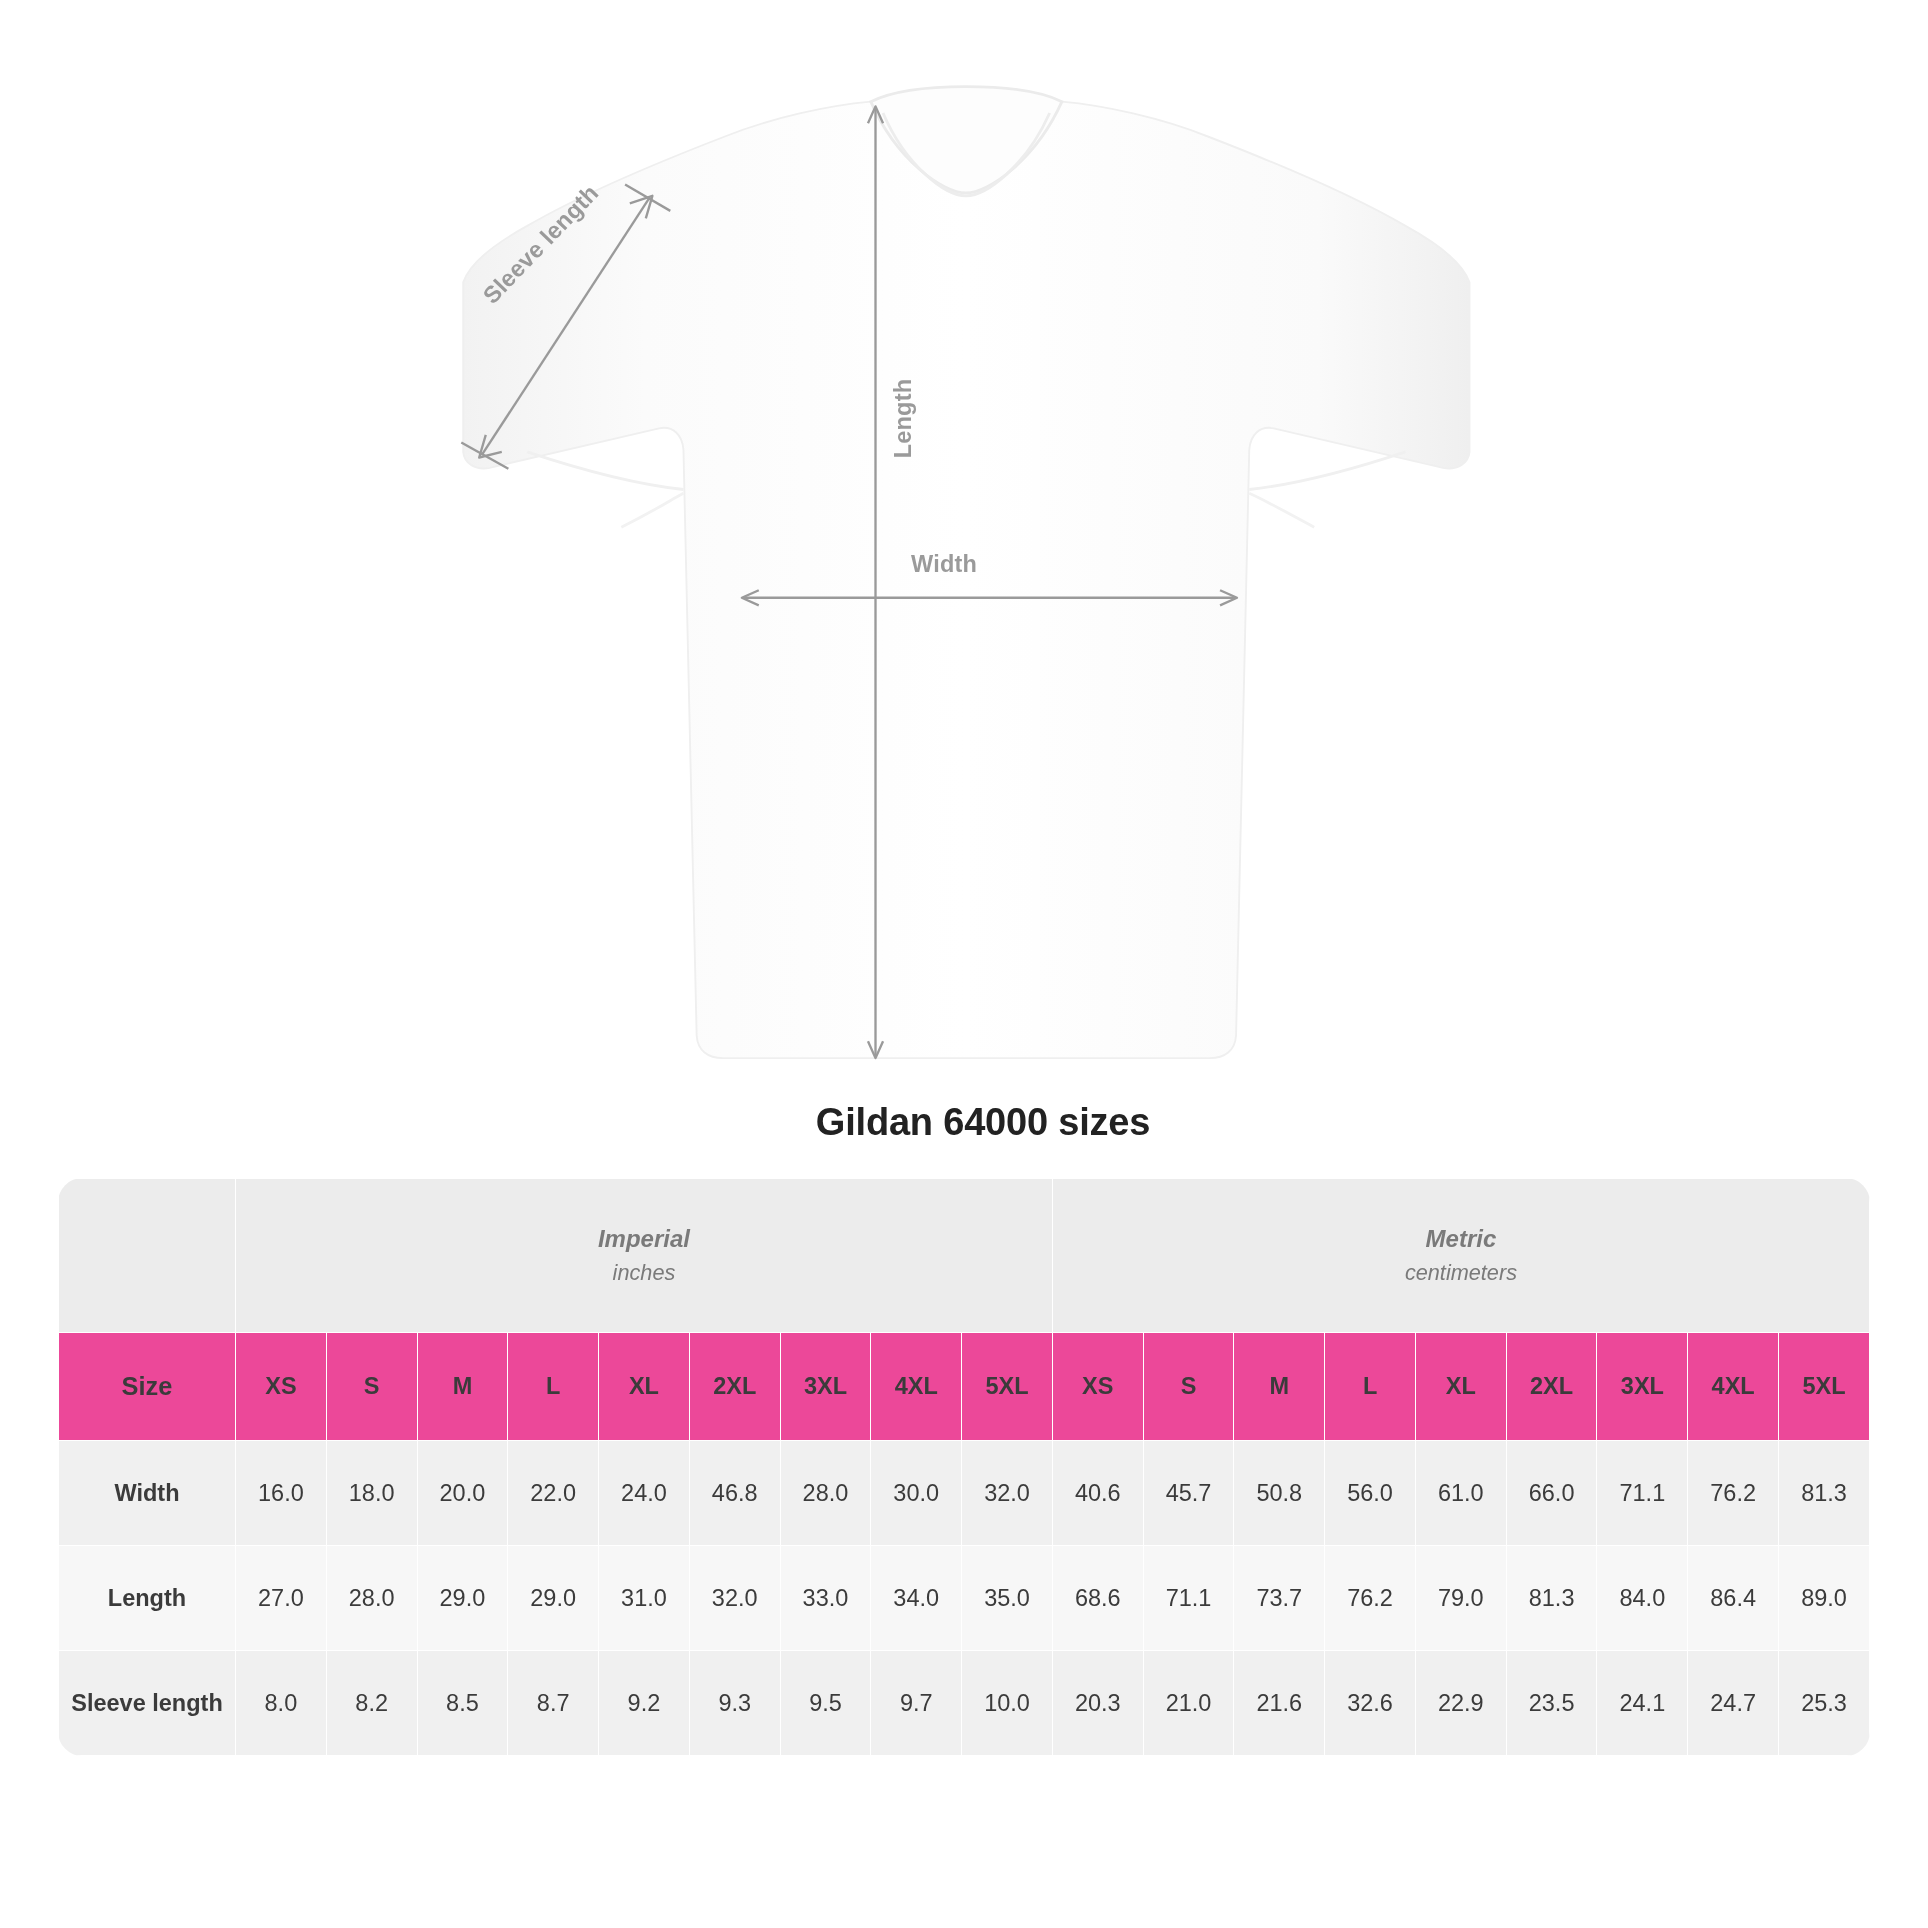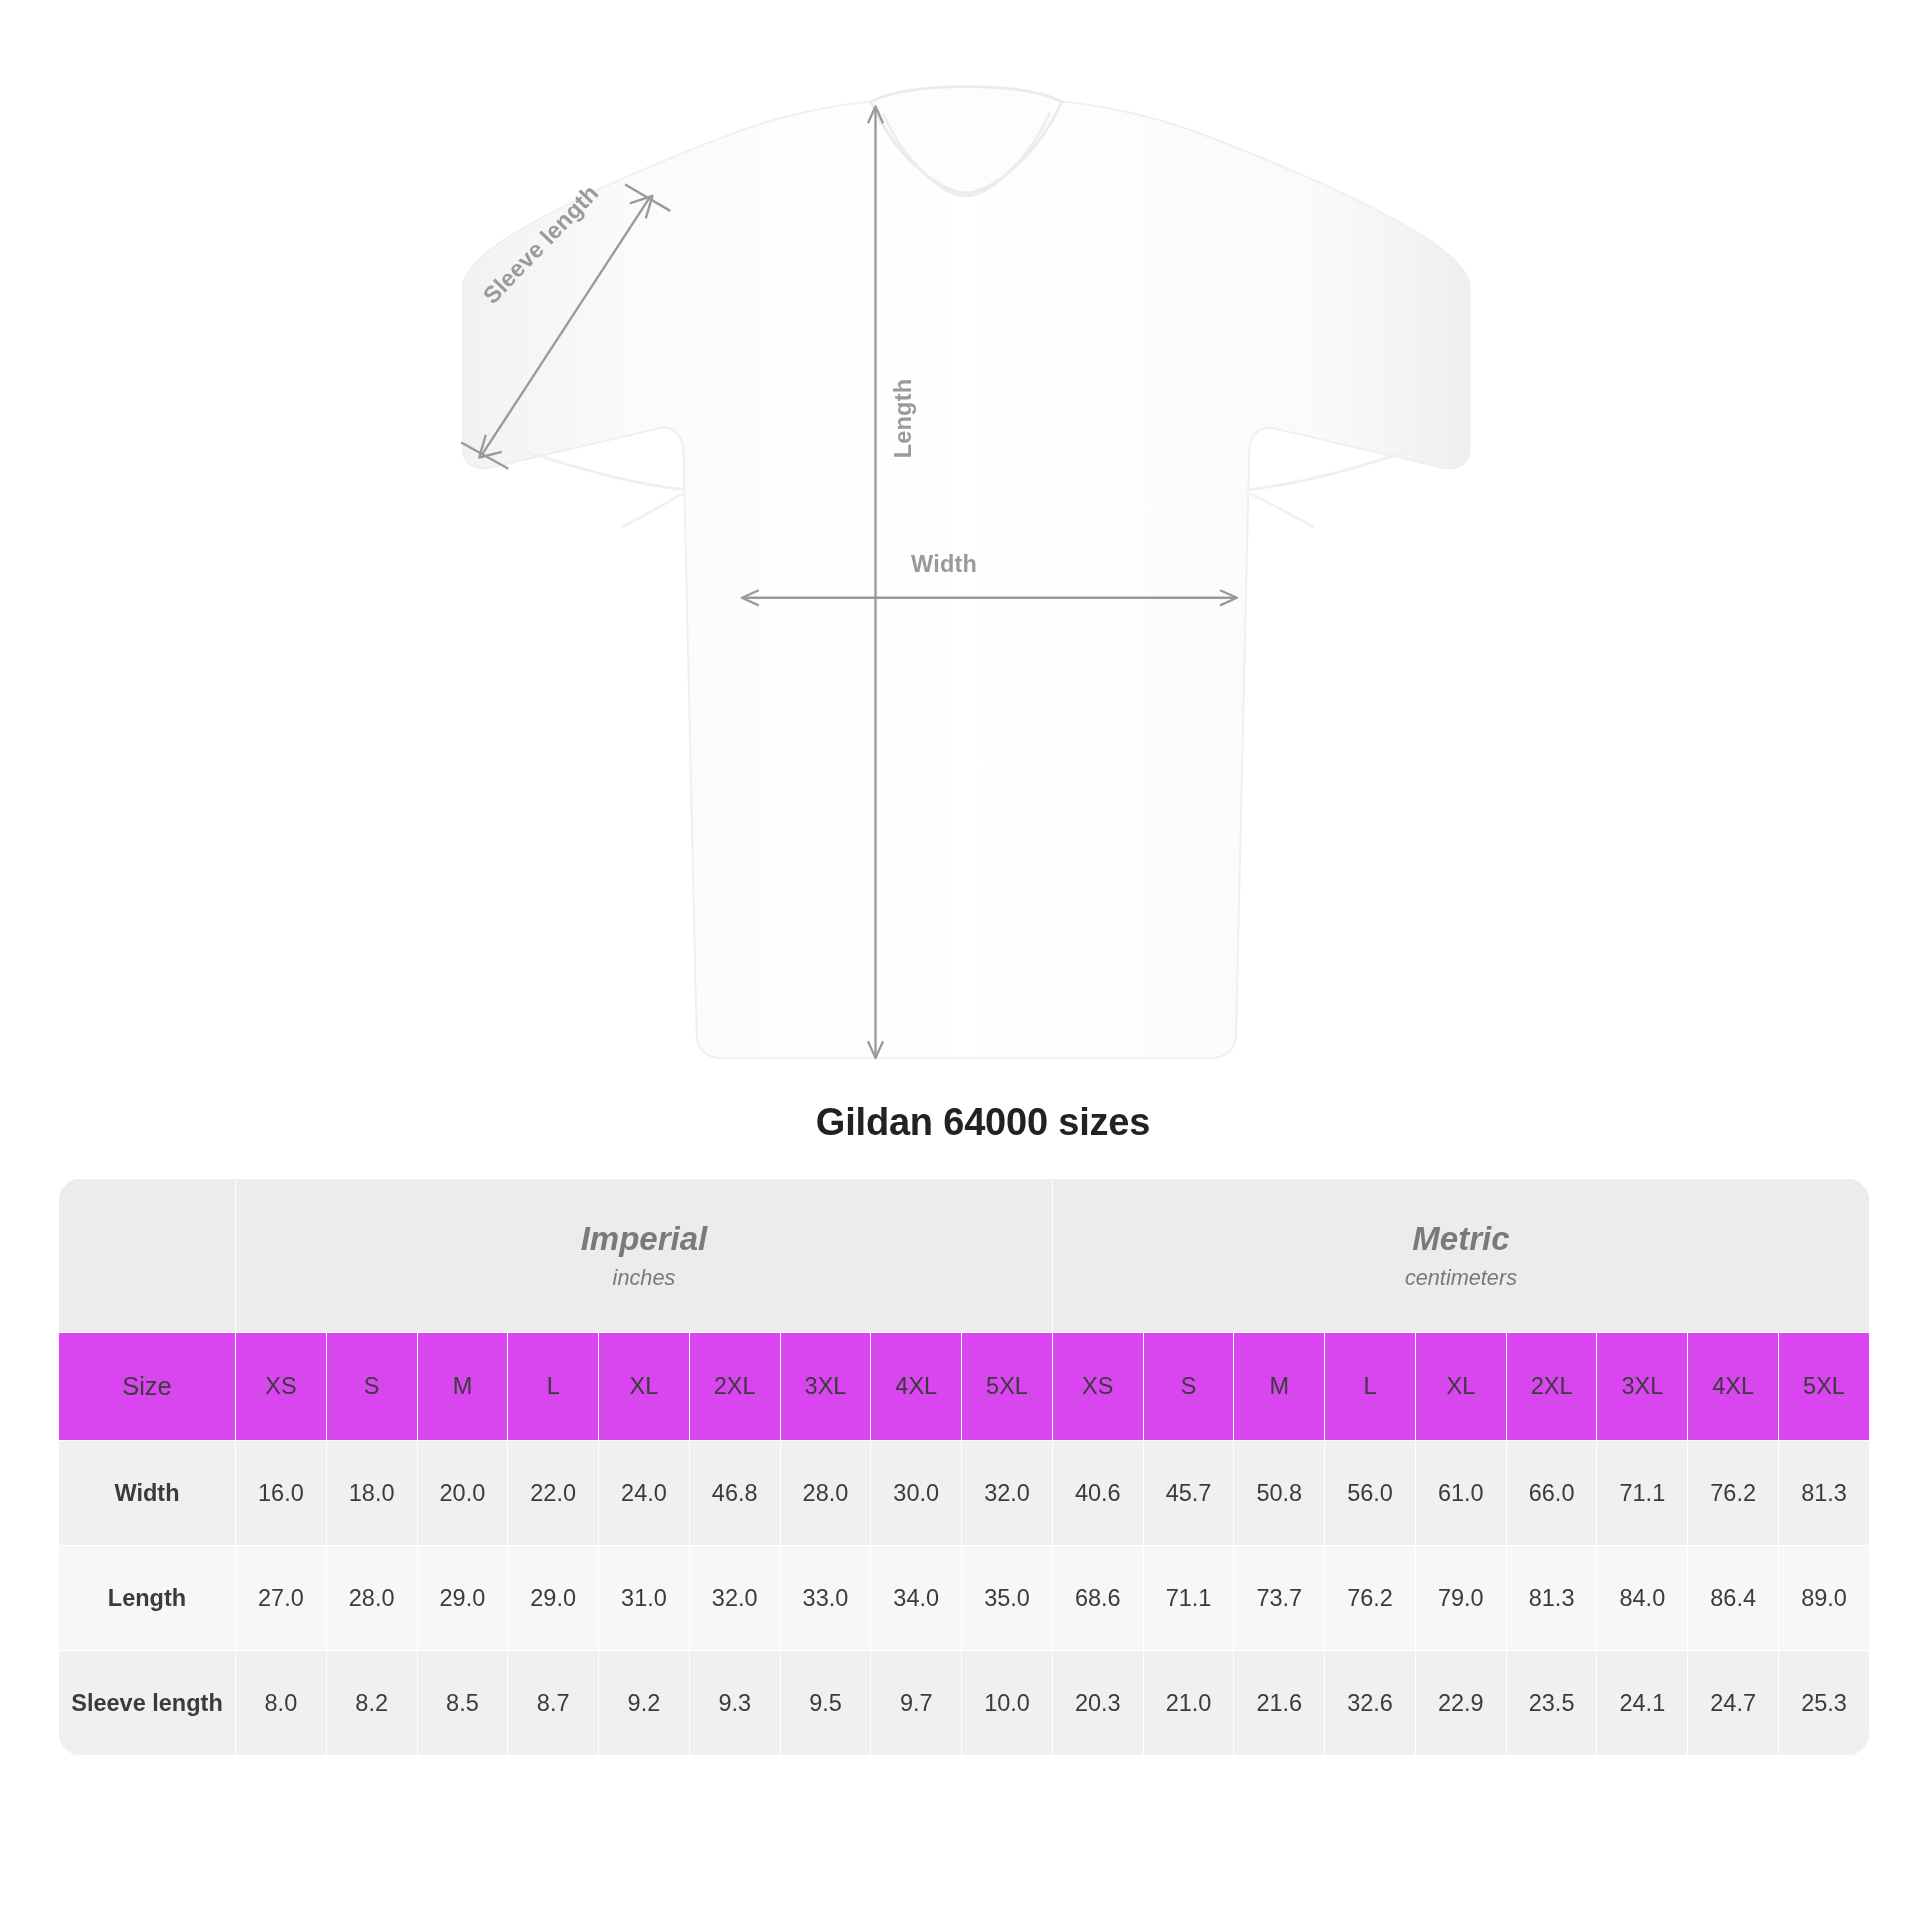--- a/index.html
+++ b/index.html
@@ -92,37 +92,37 @@
     font-size: 23.5px;
     color: #3b3b3b;
     border: 0.9px solid #ffffff;
   }
   .unit-header td {
     background: #ececec;
     height: 151px;
     border: none;
   }
   .unit-name {
-    font-size: 33px;
+    font-size: 24px;
     font-style: italic;
     font-weight: bold;
     color: #7a7a7a;
     line-height: 1.1;
   }
   .unit-sub {
     font-size: 21.7px;
     font-style: italic;
     color: #7a7a7a;
     margin-top: 7.5px;
     text-align: center;
   }
   .head-row td {
-    background: #d946ef;
+    background: #ec4899;
     height: 105px;
-    font-weight: normal;
+    font-weight: bold;
     color: #555555;
     font-size: 24.5px;
   }
   .head-row td.rowhead {
     font-size: 25.4px;
   }
   .data-row td {
     height: 102px;
     background: #f0f0f0;
   }

